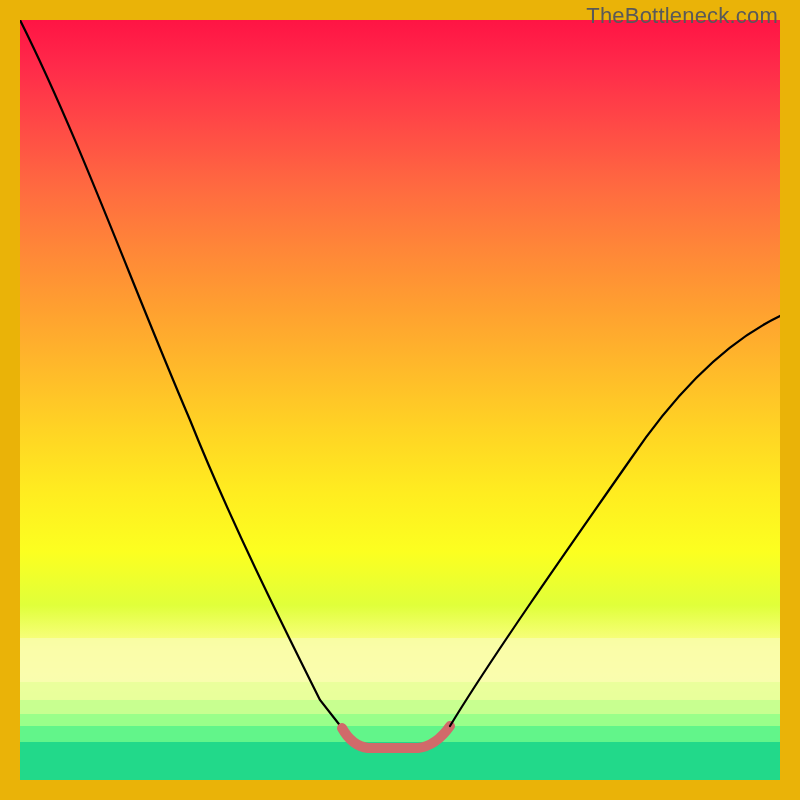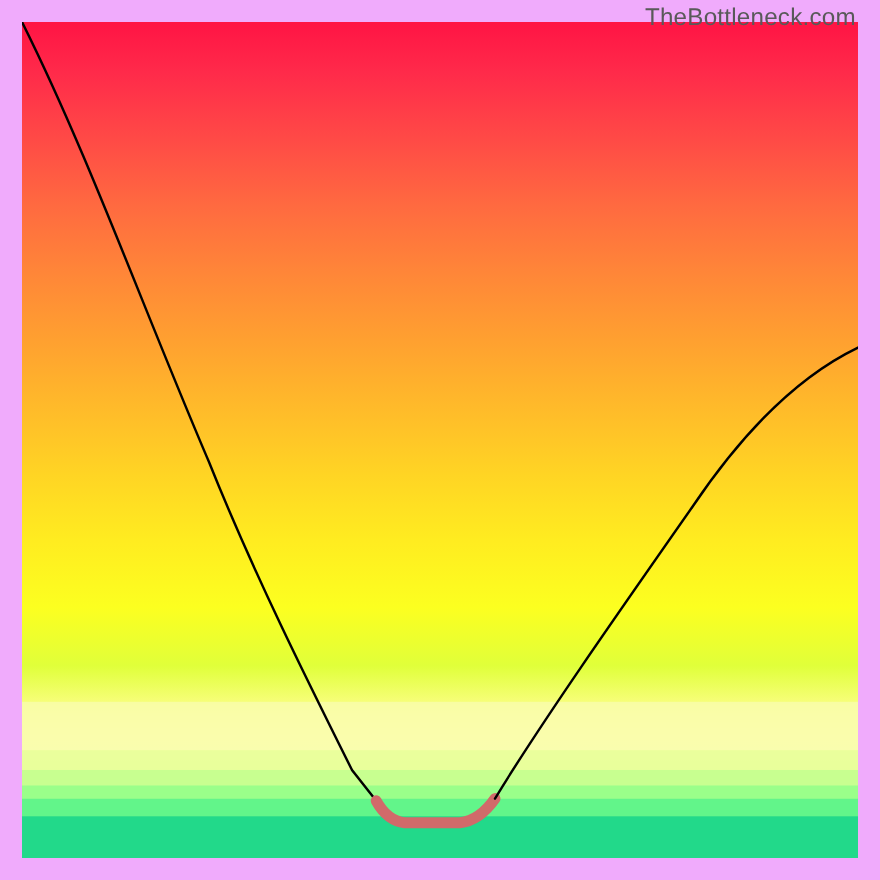--- a/index.html
+++ b/index.html
@@ -8,21 +8,21 @@
     width: 800px;
     height: 800px;
     background: #000;
     font-family: Arial, Helvetica, sans-serif;
     overflow: hidden;
   }
   .frame {
     position: relative;
     width: 800px;
     height: 800px;
-    background: #f0abfc;
+    background: #eab308;
   }
   .plot {
     position: absolute;
     left: 20px;
     top: 20px;
     width: 760px;
     height: 760px;
     overflow: hidden;
   }
   .gradient {

